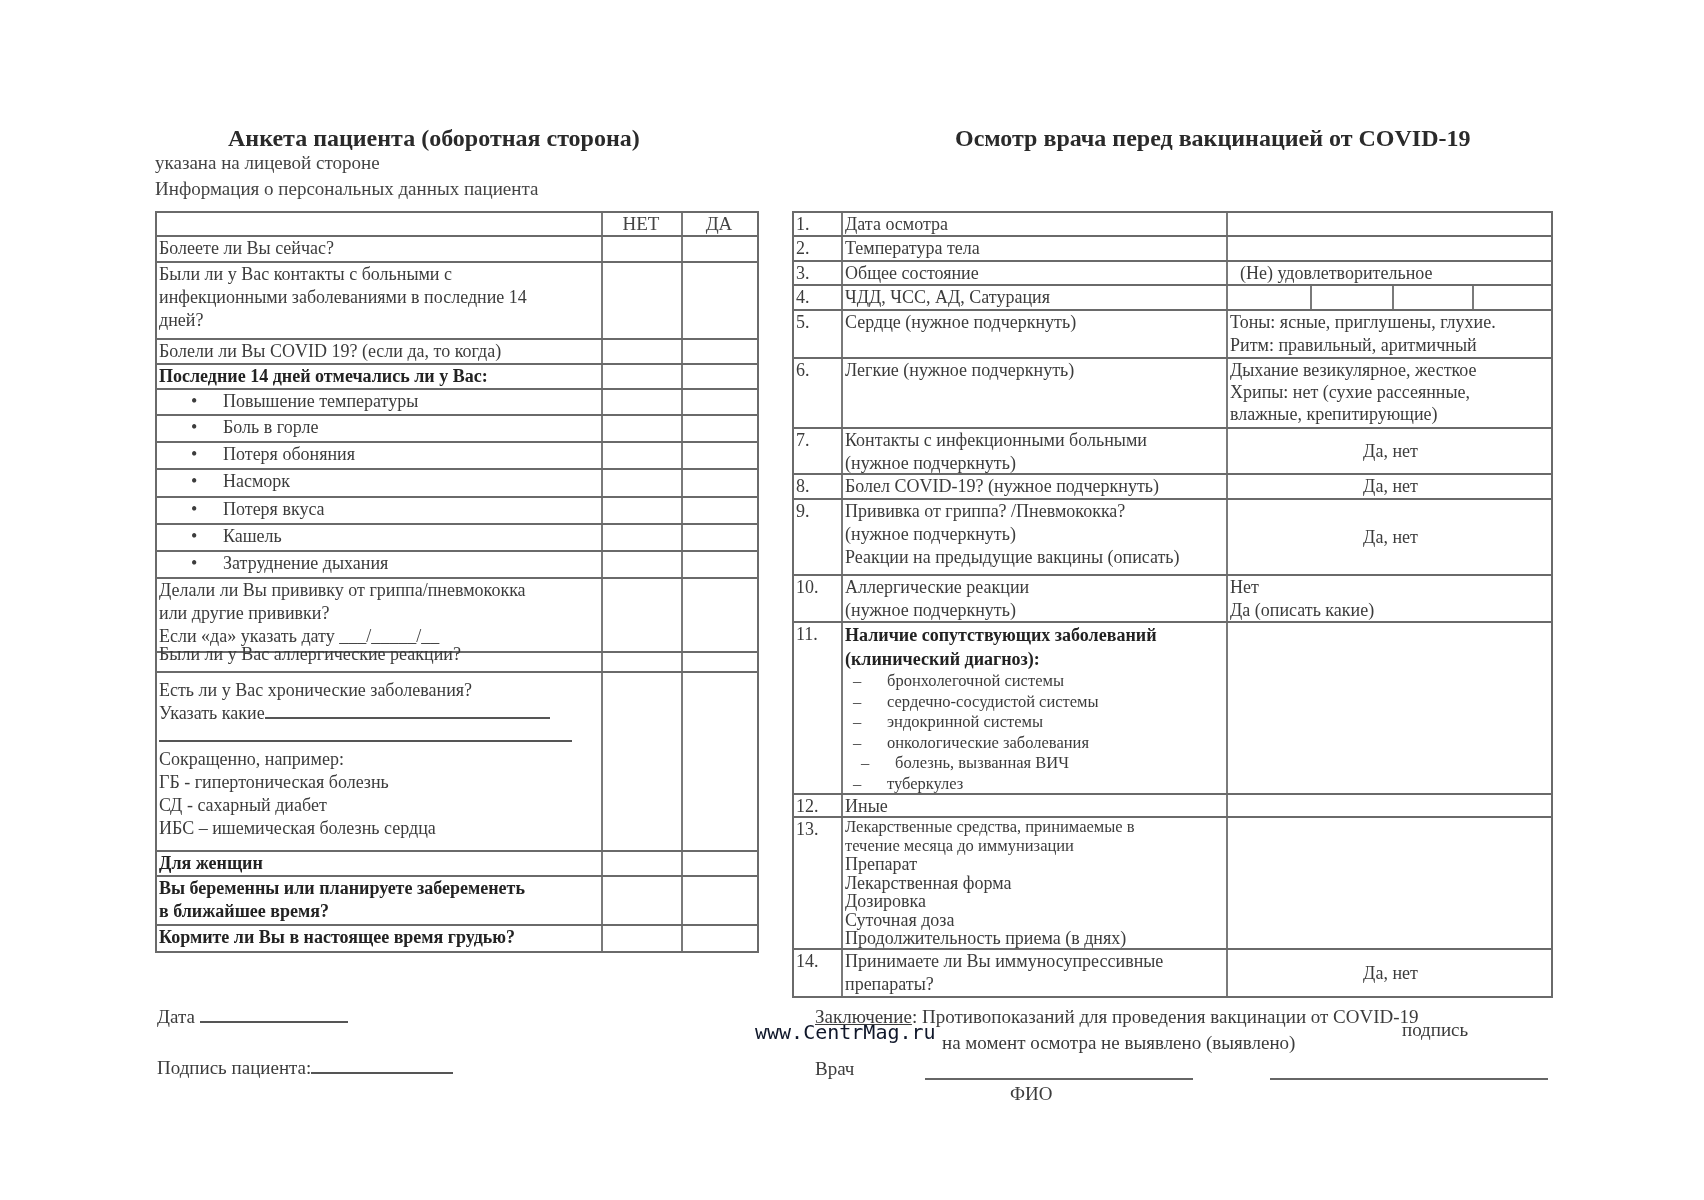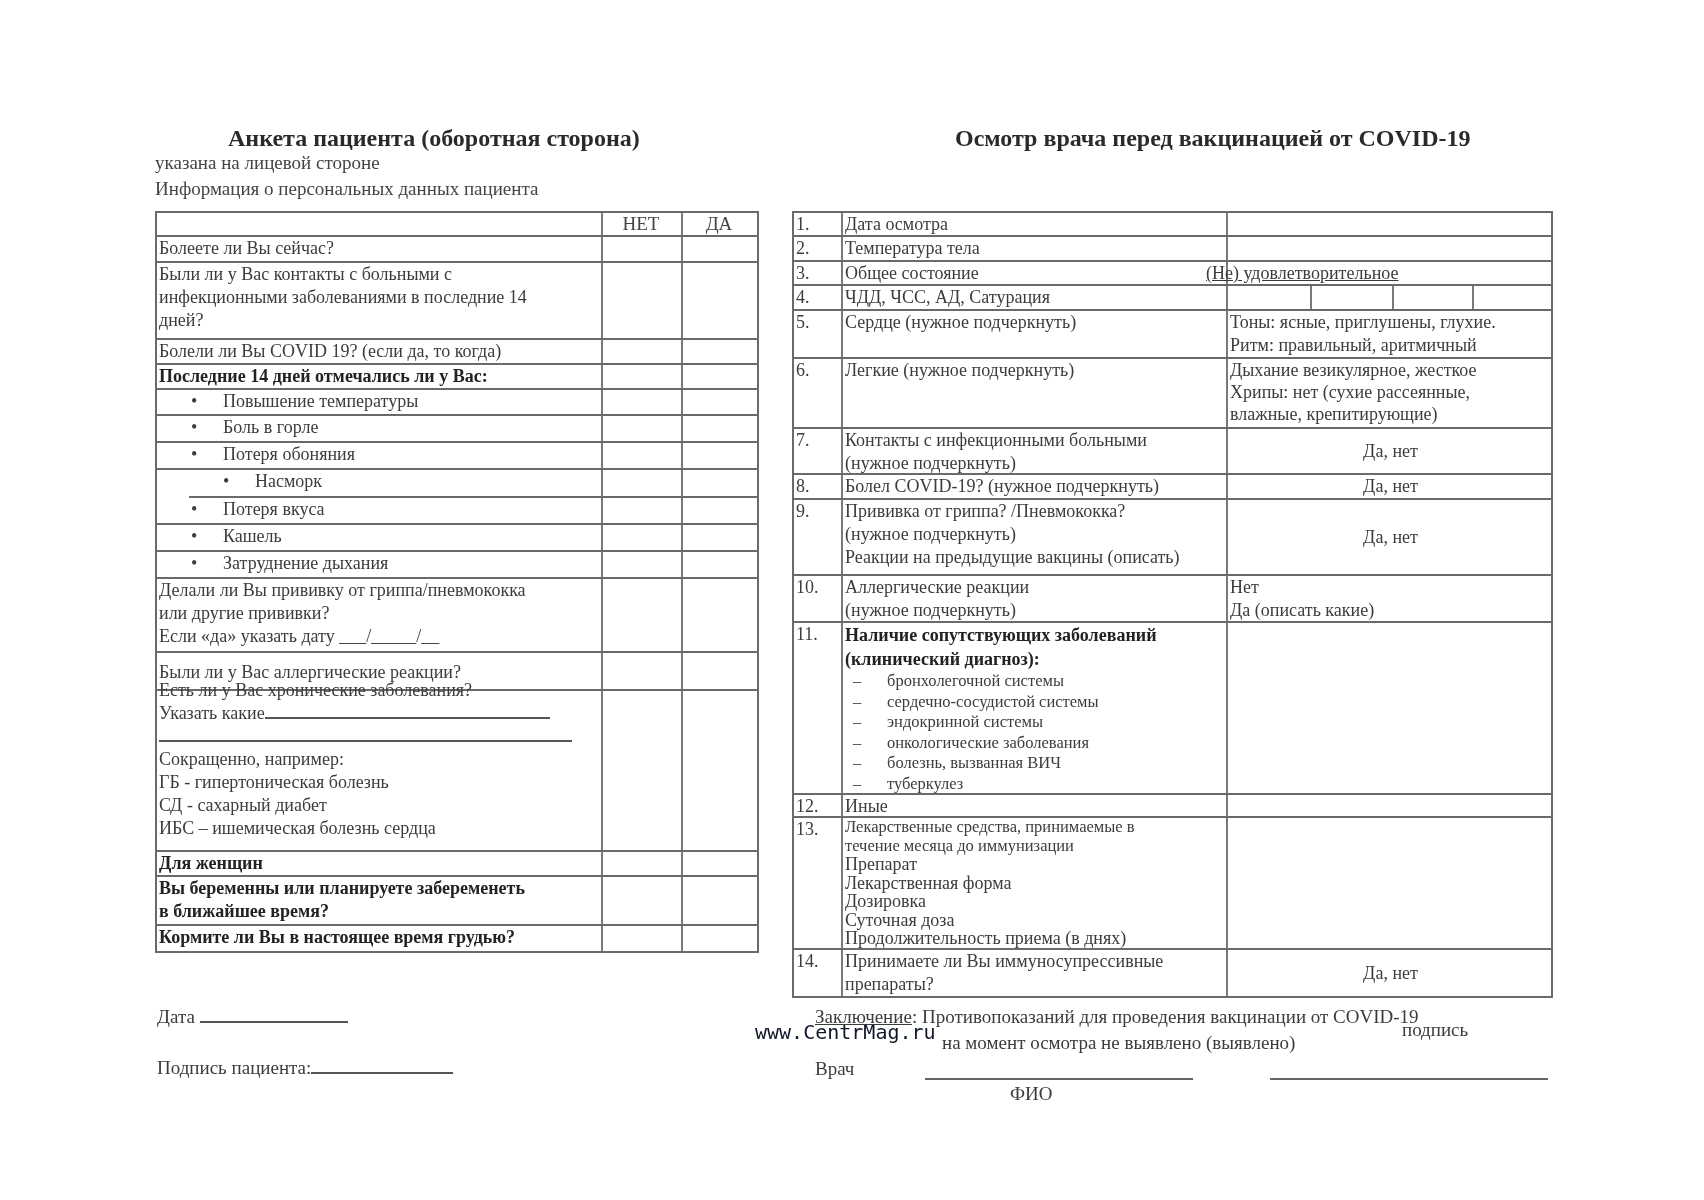--- a/index.html
+++ b/index.html
@@ -87,21 +87,21 @@
       <div class="cell" style="left: 444px; width: 80px;"></div>
       <div class="cell" style="left: 524px; width: 76px;"></div>
     </div>
     <div class="row" style="top: 230px; height: 27px;">
       <div class="cell" style="left: 0px; width: 444px;">
         <div class="txt bullet">Потеря обоняния</div>
       </div>
       <div class="cell" style="left: 444px; width: 80px;"></div>
       <div class="cell" style="left: 524px; width: 76px;"></div>
     </div>
-    <div class="row" style="top: 257px; height: 28px; margin-left: 32px;">
+    <div class="row" style="top: 257px; height: 28px;">
       <div class="cell" style="left: 0px; width: 444px;">
         <div class="txt bullet">Насморк</div>
       </div>
       <div class="cell" style="left: 444px; width: 80px;"></div>
       <div class="cell" style="left: 524px; width: 76px;"></div>
     </div>
     <div class="row" style="top: 285px; height: 27px;">
       <div class="cell" style="left: 0px; width: 444px;">
         <div class="txt bullet">Потеря вкуса</div>
       </div>
@@ -124,21 +124,21 @@
     </div>
     <div class="row" style="top: 366px; height: 74px;">
       <div class="cell" style="left: 0px; width: 444px;">
         <div class="txt">Делали ли Вы прививку от гриппа/пневмококка</div>
         <div class="txt">или другие прививки?</div>
         <div class="txt">Если «да» указать дату ___/_____/__</div>
       </div>
       <div class="cell" style="left: 444px; width: 80px;"></div>
       <div class="cell" style="left: 524px; width: 76px;"></div>
     </div>
-    <div class="row" style="top: 448px; height: 30px;">
+    <div class="row" style="top: 430px; height: 30px;">
       <div class="cell" style="left: 0px; width: 444px;">
         <div class="txt">Были ли у Вас аллергические реакции?</div>
       </div>
       <div class="cell" style="left: 444px; width: 80px;"></div>
       <div class="cell" style="left: 524px; width: 76px;"></div>
     </div>
     <div class="row" style="top: 466px; height: 173px;">
       <div class="cell" style="left: 0px; width: 444px;">
         <div class="txt">Есть ли у Вас хронические заболевания?</div>
         <div class="txt" style="height: 23px;"><span>Указать какие</span><span class="uline" style="width: 285px;"></span></div>
@@ -192,21 +192,21 @@
       <div class="cell" style="left: 49px; width: 383px;">
         <div class="txt">Температура тела</div>
       </div>
       <div class="cell" style="left: 434px; width: 323px;"></div>
     </div>
     <div class="row" style="top: 49px; height: 24px;">
       <div class="cell txt" style="left: 0px; width: 47px;">3.</div>
       <div class="cell" style="left: 49px; width: 383px;">
         <div class="txt">Общее состояние</div>
       </div>
-      <div class="cell" style="left: 410px; width: 258px; text-decoration: underline;">
+      <div class="cell" style="left: 444px; width: 258px;">
         <div class="txt">(Не) удовлетворительное</div>
       </div>
     </div>
     <div class="row" style="top: 73px; height: 25px;">
       <div class="cell txt" style="left: 0px; width: 47px;">4.</div>
       <div class="cell" style="left: 49px; width: 383px;">
         <div class="txt">ЧДД, ЧСС, АД, Сатурация</div>
       </div>
       <div class="cell" style="left: 434px; width: 323px;">
         <div class="vline" style="left: 82px;"></div>
@@ -278,21 +278,21 @@
     </div>
     <div class="row" style="top: 410px; height: 172px;">
       <div class="cell txt" style="left: 0px; width: 47px;">11.</div>
       <div class="cell" style="left: 49px; width: 383px;">
         <div class="txt bold" style="line-height: 24px;">Наличие сопутствующих заболеваний</div>
         <div class="txt bold" style="line-height: 24px;">(клинический диагноз):</div>
         <div class="txt small dash" style="line-height: 20.5px;"><span style="display: inline-block; width: 34px;">–</span><span>бронхолегочной системы</span></div>
         <div class="txt small dash" style="line-height: 20.5px;"><span style="display: inline-block; width: 34px;">–</span><span>сердечно-сосудистой системы</span></div>
         <div class="txt small dash" style="line-height: 20.5px;"><span style="display: inline-block; width: 34px;">–</span><span>эндокринной системы</span></div>
         <div class="txt small dash" style="line-height: 20.5px;"><span style="display: inline-block; width: 34px;">–</span><span>онкологические заболевания</span></div>
-        <div class="txt small dash" style="line-height: 20.5px;"><span style="display: inline-block; width: 34px;">–</span><span>болезнь, вызванная ВИЧ</span></div>
+        <div class="txt small dash" style="line-height: 20.5px; margin-left: 8px;"><span style="display: inline-block; width: 34px;">–</span><span>болезнь, вызванная ВИЧ</span></div>
         <div class="txt small dash" style="line-height: 20.5px;"><span style="display: inline-block; width: 34px;">–</span><span>туберкулез</span></div>
       </div>
       <div class="cell" style="left: 434px; width: 323px;"></div>
     </div>
     <div class="row" style="top: 582px; height: 23px;">
       <div class="cell txt" style="left: 0px; width: 47px;">12.</div>
       <div class="cell" style="left: 49px; width: 383px;">
         <div class="txt">Иные</div>
       </div>
       <div class="cell" style="left: 434px; width: 323px;"></div>

